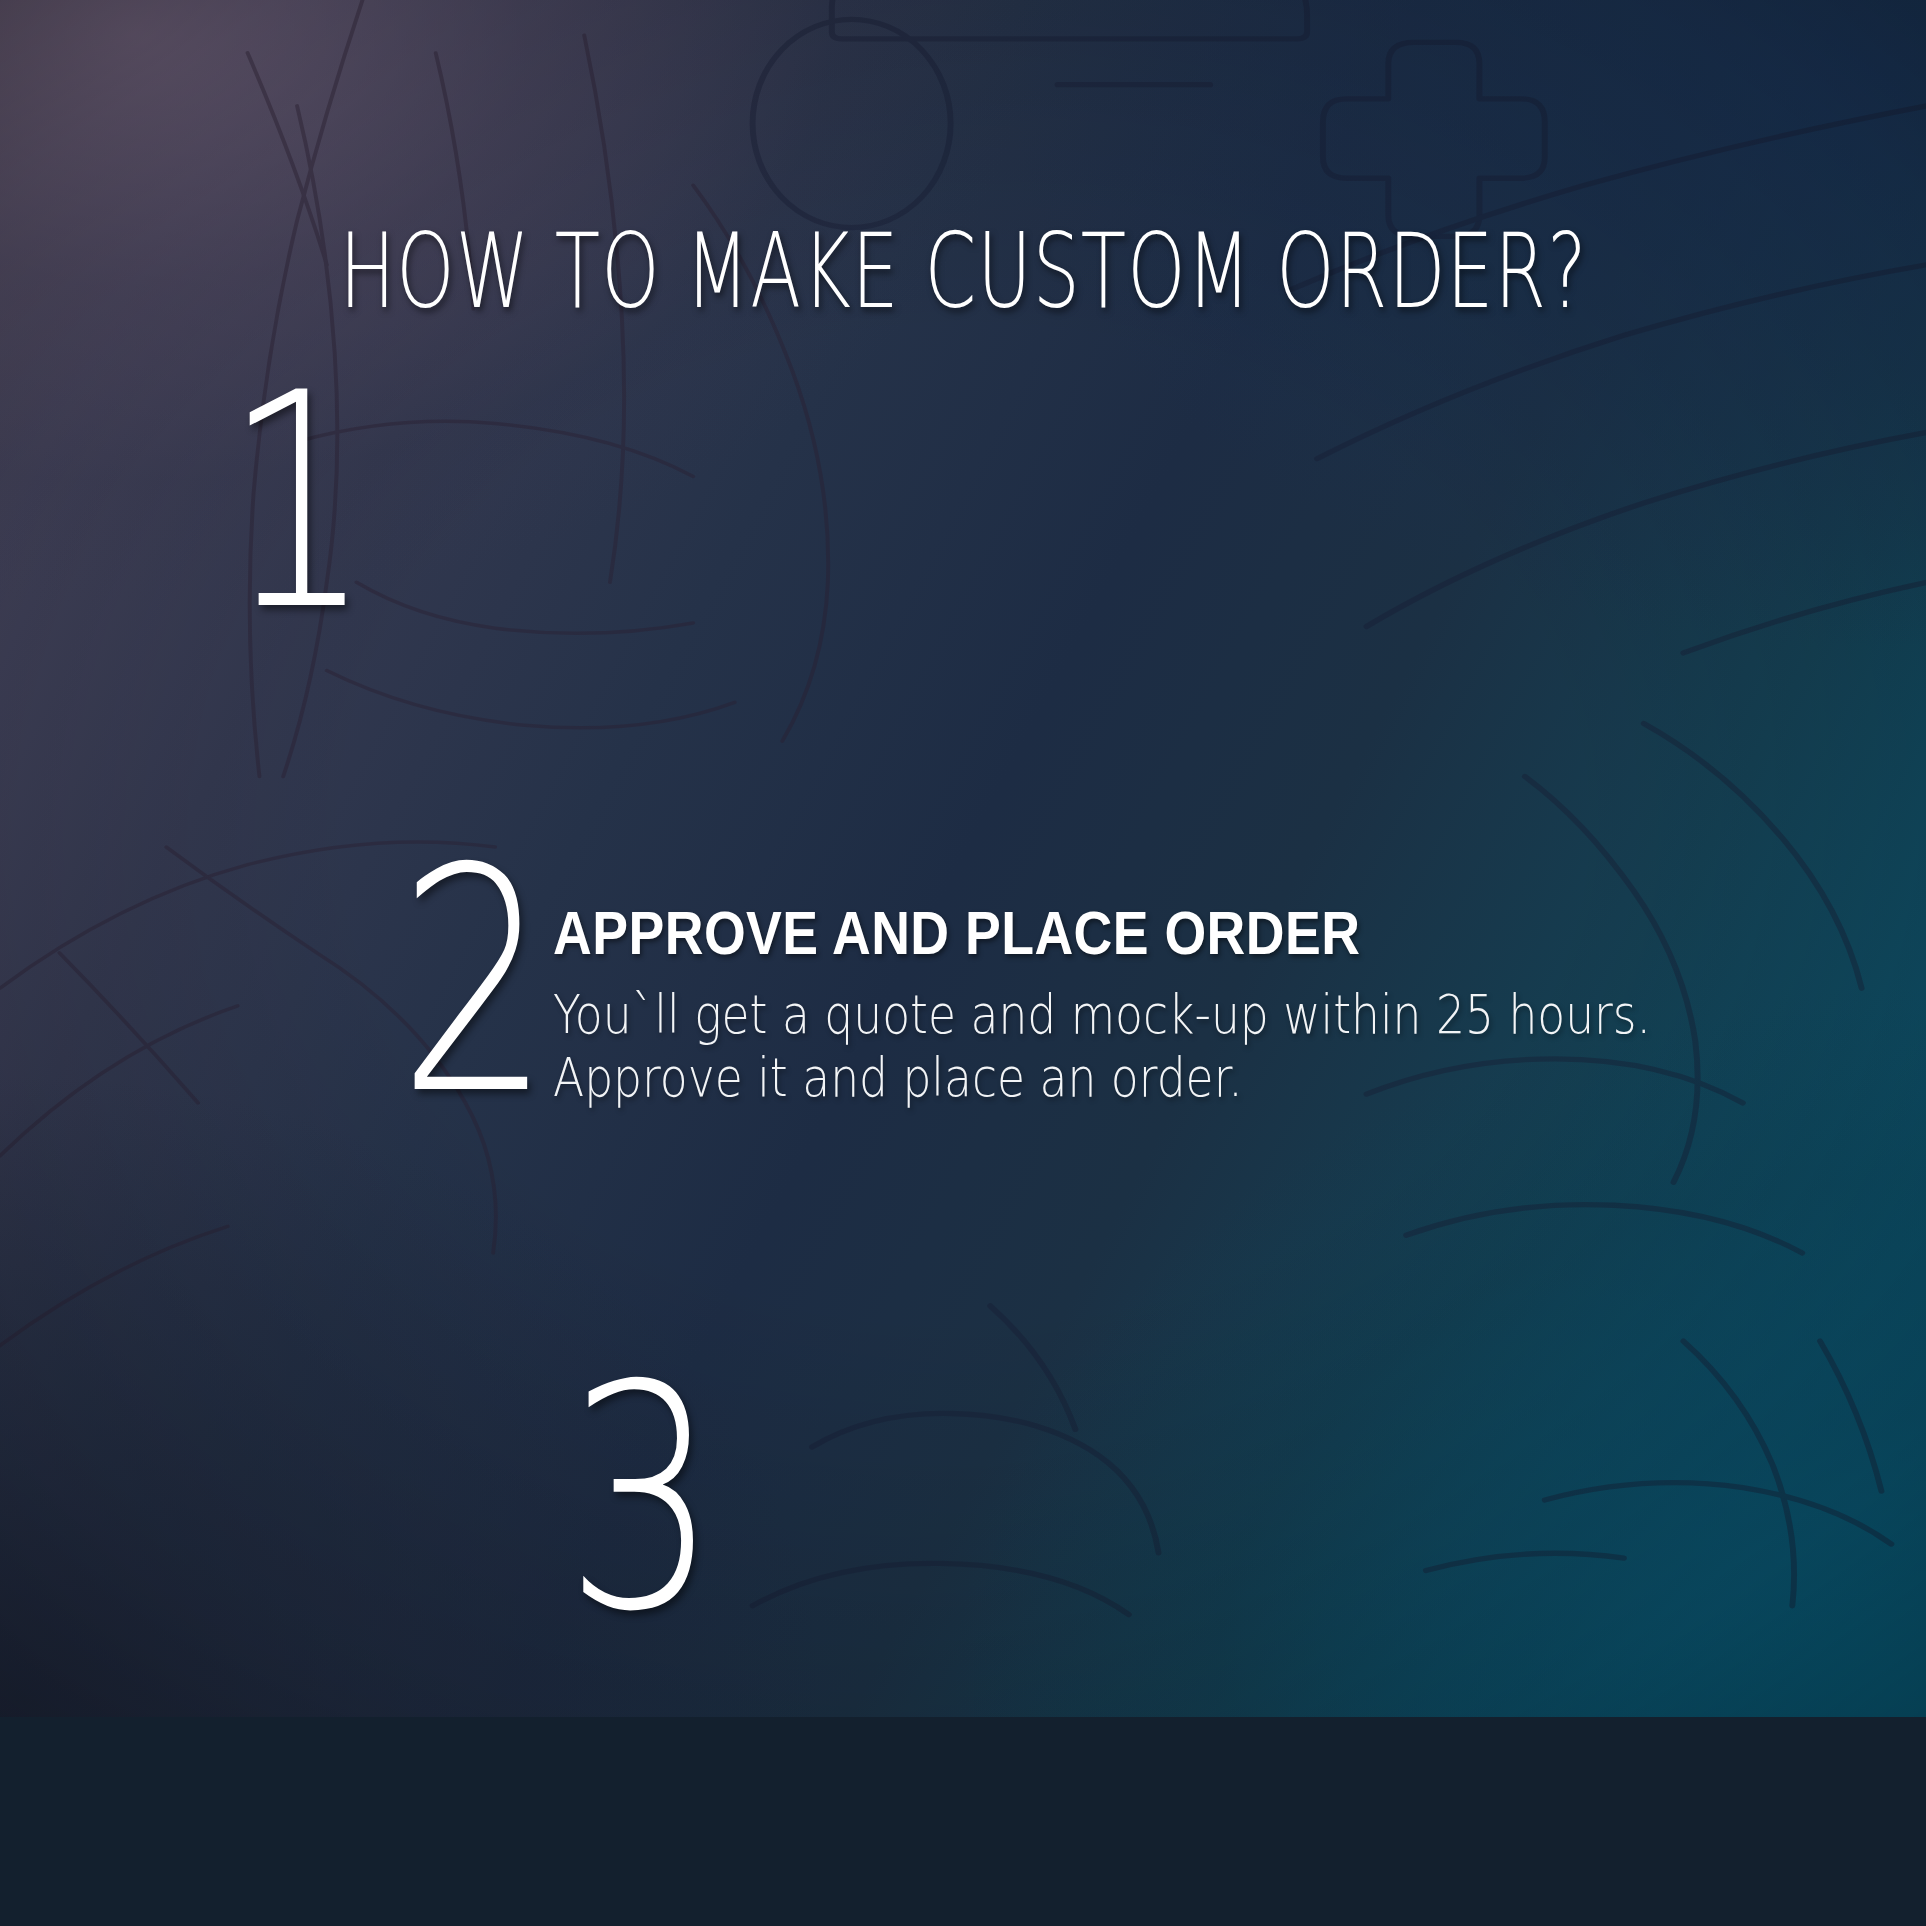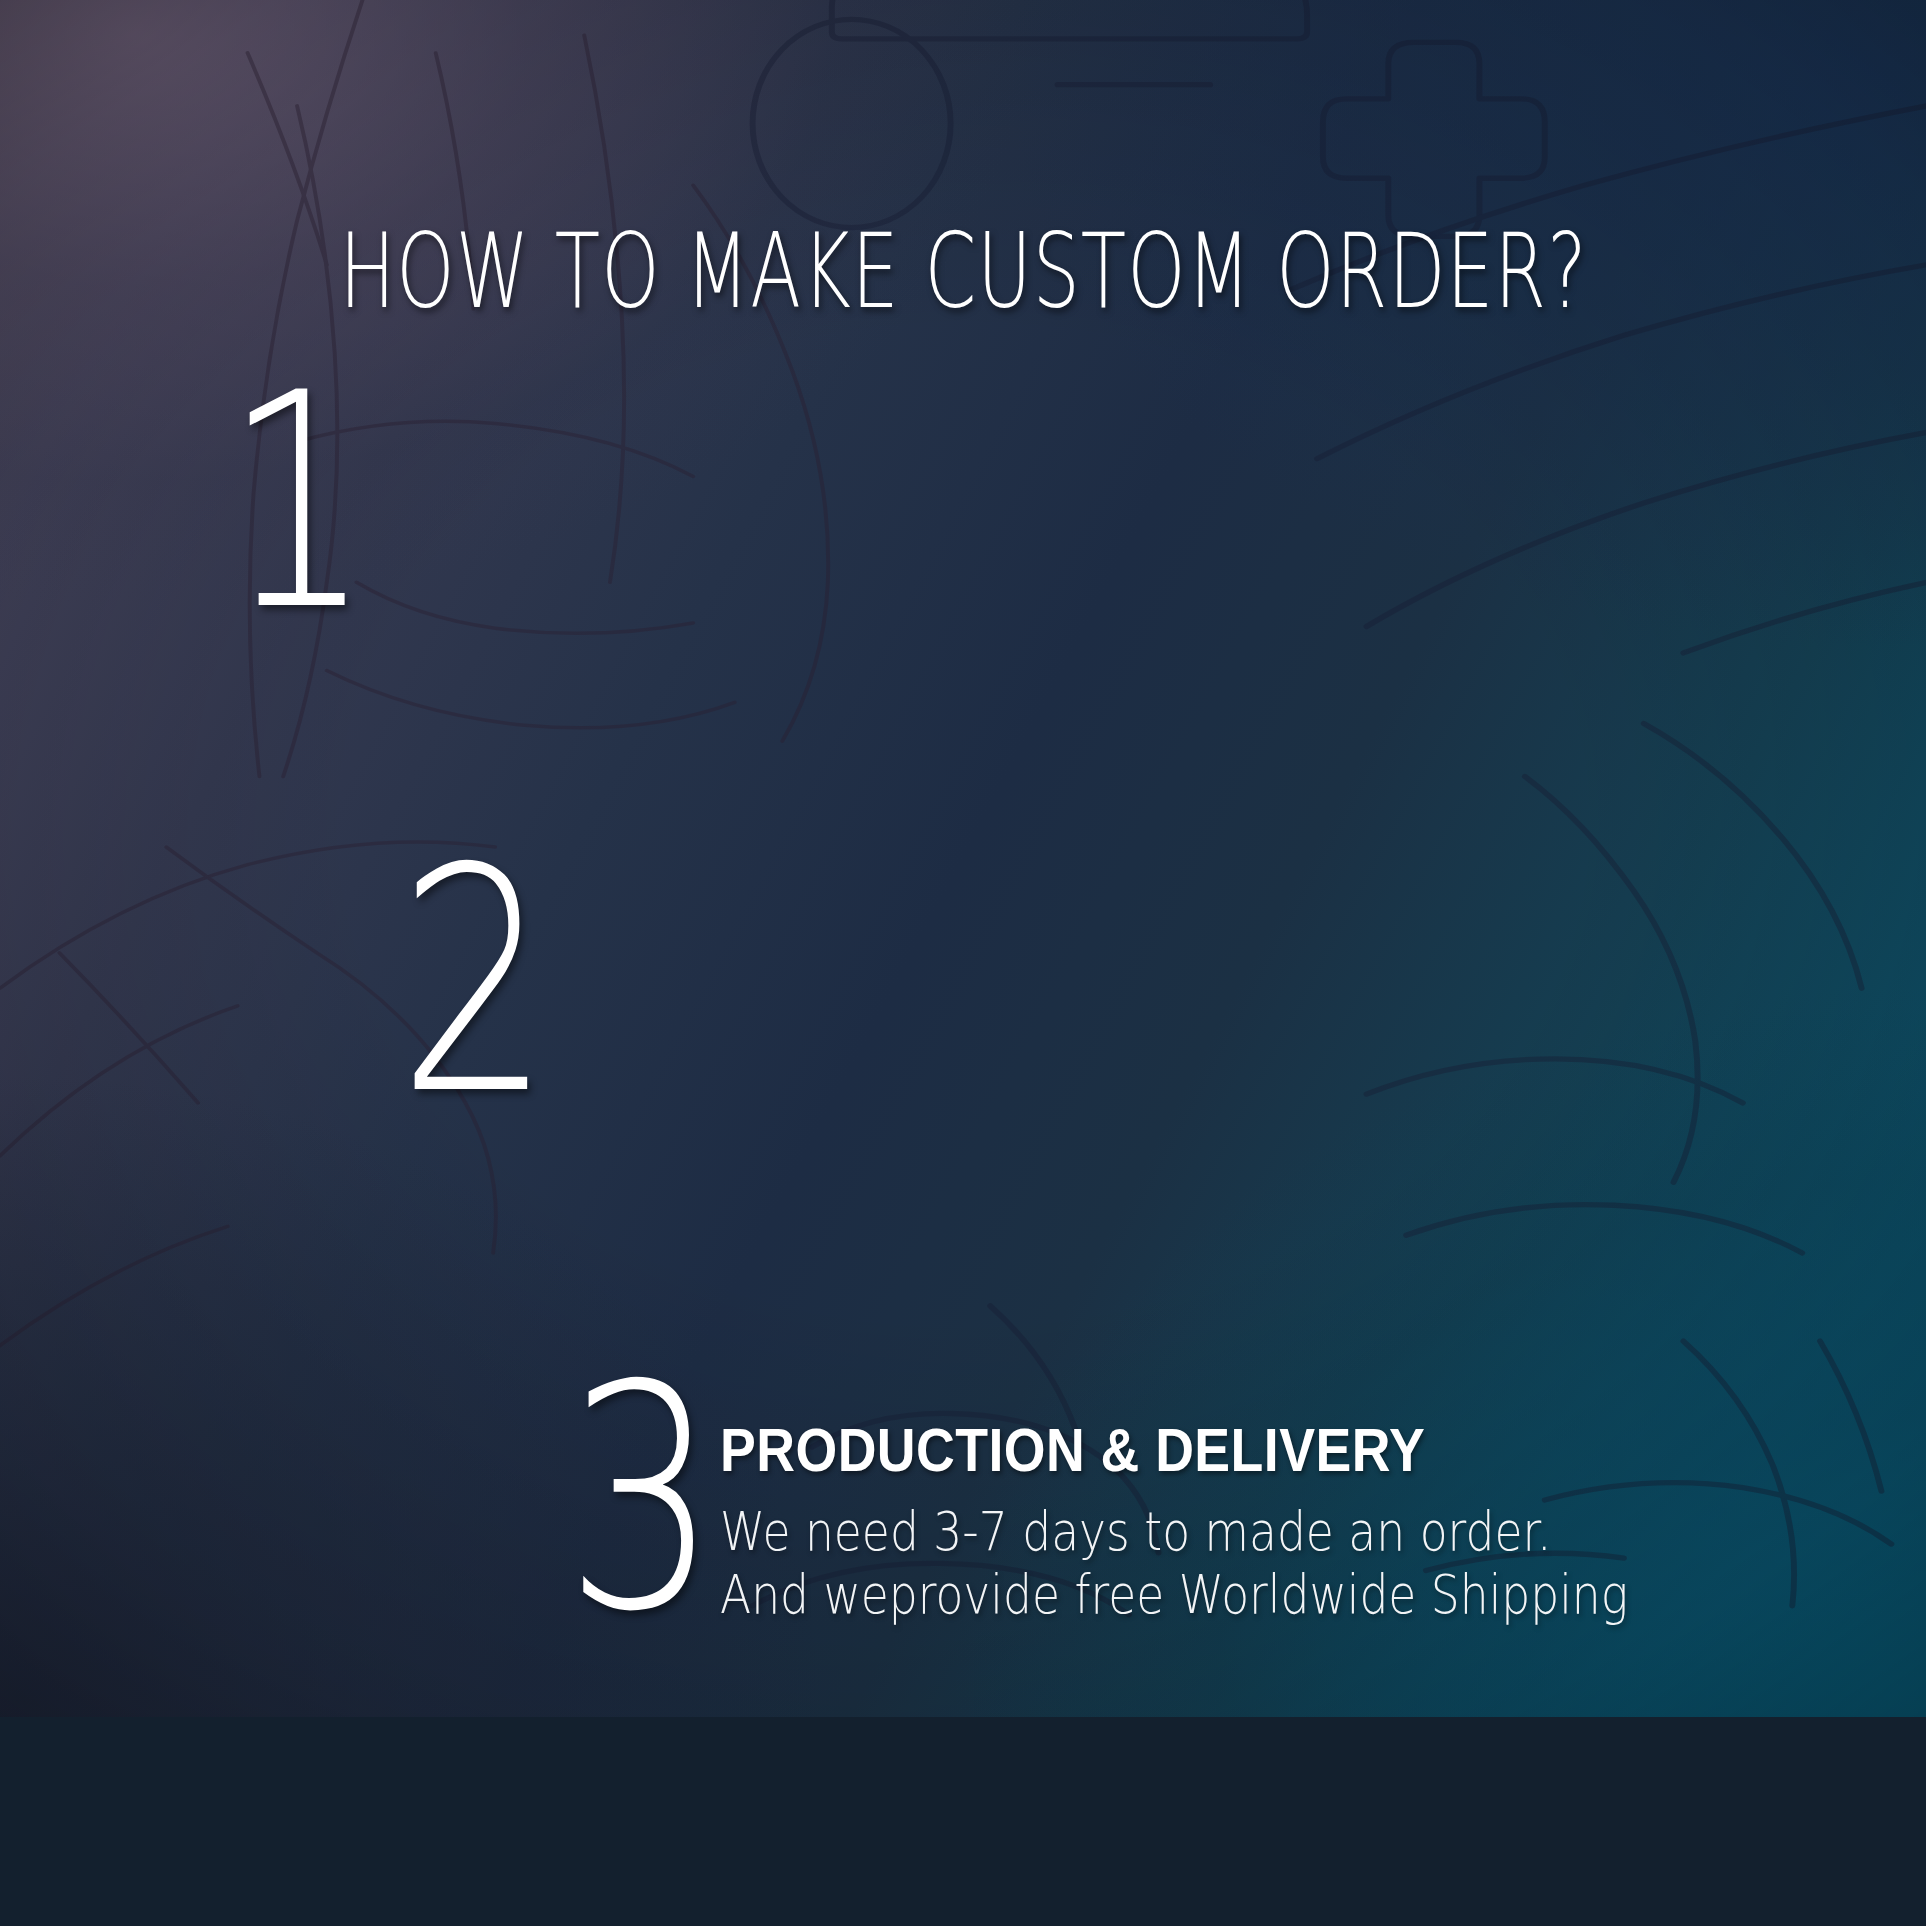--- a/index.html
+++ b/index.html
@@ -268,28 +268,28 @@
   <div class="content">
 
     <div class="poster-title">HOW TO MAKE CUSTOM ORDER?</div>
 
     <div class="step" id="step-1">
       <div class="step-num">1</div>
     </div>
 
     <div class="step" id="step-2">
       <div class="step-num">2</div>
-    </div>
-
-    <div class="step" id="step-3">
-      <div class="step-num">3</div>
       <div class="step-body">
-        <div class="step-heading">PRODUCTION &amp; DELIVERY</div>
+        <div class="step-heading">APPROVE AND PLACE ORDER</div>
         <div class="step-desc">
-          <span class="line">We need 3-7 days to made an order.</span>
-          <span class="line">And weprovide free Worldwide Shipping</span>
+          <span class="line">You`ll get a quote and mock-up within 25 hours.</span>
+          <span class="line">Approve it and place an order.</span>
         </div>
       </div>
     </div>
 
+    <div class="step" id="step-3">
+      <div class="step-num">3</div>
+    </div>
+
   </div>
 </div>
 
 
 </body></html>

